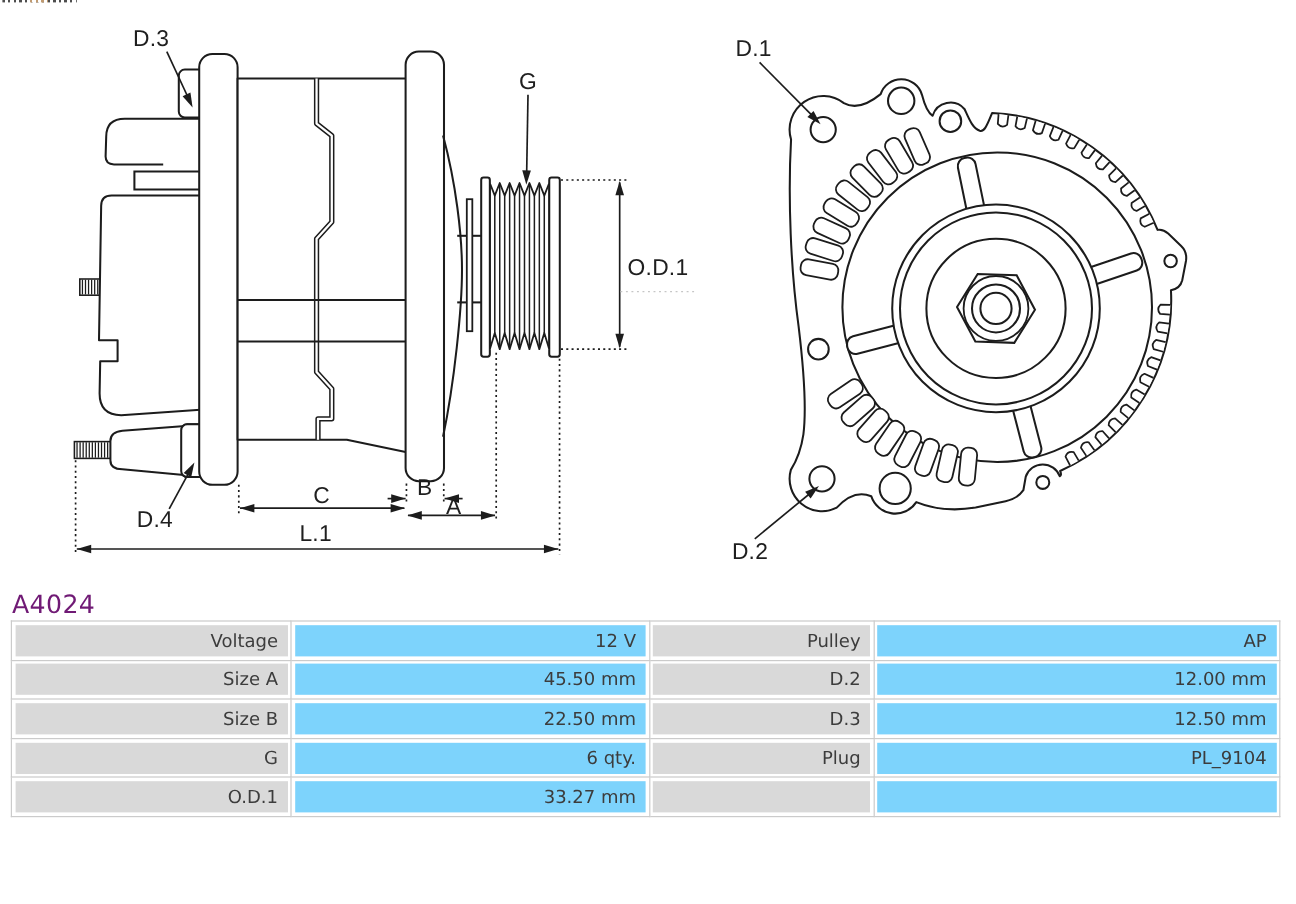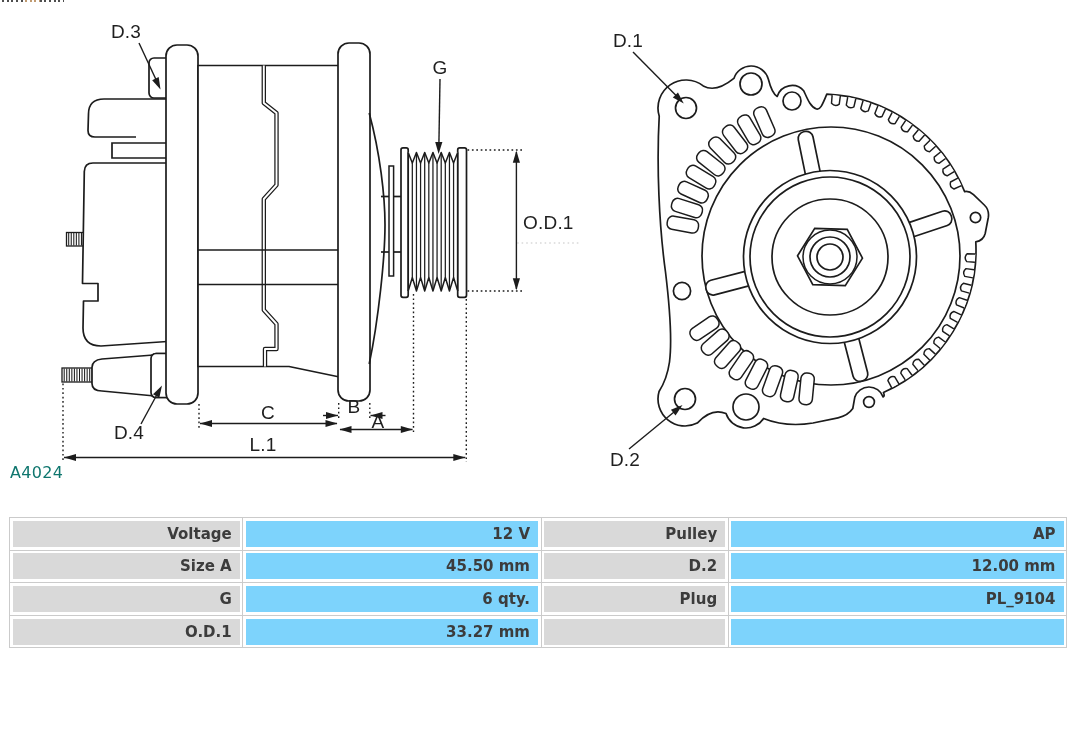--- a/index.html
+++ b/index.html
@@ -14,34 +14,34 @@
   #edge-artifact-tint {
     position: absolute; left: 25px; top: 0; width: 15px; height: 2px;
     background: repeating-linear-gradient(90deg, #c09a70 0 2px, #ffffff 2px 4.7px);
   }
   #drawing { position: absolute; left: 0; top: 0; }
   .dlabel {
     font-family: "Liberation Sans", "DejaVu Sans", sans-serif;
     font-size: 19px; fill: #1f1f1f; letter-spacing: 0.2px;
   }
   #part-number {
-    position: absolute; left: 10px; top: 463px;
-    font-size: 16px; color: #0f766e; letter-spacing: 0.3px;
+    position: absolute; left: 10px; top: 492px;
+    font-size: 21px; color: #701a75; letter-spacing: 0.3px;
   }
   #spec-table {
     position: absolute; left: 9px; top: 517px;
     border-collapse: collapse; table-layout: fixed; width: 1058px;
   }
   #spec-table td {
     border: 1px solid #cbcbcb; padding: 2.8px 2.5px; margin: 0;
   }
   #spec-table .cl, #spec-table .cv {
     height: 26px; line-height: 26px; text-align: right;
     padding-right: 8px; font-size: 15px; color: #3c3c3c;
-    white-space: nowrap; overflow: hidden; font-weight: bold;
+    white-space: nowrap; overflow: hidden;
   }
   #spec-table .cl { background: #d9d9d9; }
   #spec-table .cv { background: #7dd3fc; }
 </style>
 </head>
 <body>
 
 <div id="edge-artifact"></div>
 <div id="edge-artifact-tint"></div>
 
@@ -265,20 +265,34 @@
         </td>
 <td>
           <div class="cl">D.2</div>
         </td>
 <td>
           <div class="cv">12.00 mm</div>
         </td>
 </tr>
 <tr>
 <td>
+          <div class="cl">Size B</div>
+        </td>
+<td>
+          <div class="cv">22.50 mm</div>
+        </td>
+<td>
+          <div class="cl">D.3</div>
+        </td>
+<td>
+          <div class="cv">12.50 mm</div>
+        </td>
+</tr>
+<tr>
+<td>
           <div class="cl">G</div>
         </td>
 <td>
           <div class="cv">6 qty.</div>
         </td>
 <td>
           <div class="cl">Plug</div>
         </td>
 <td>
           <div class="cv">PL_9104</div>

